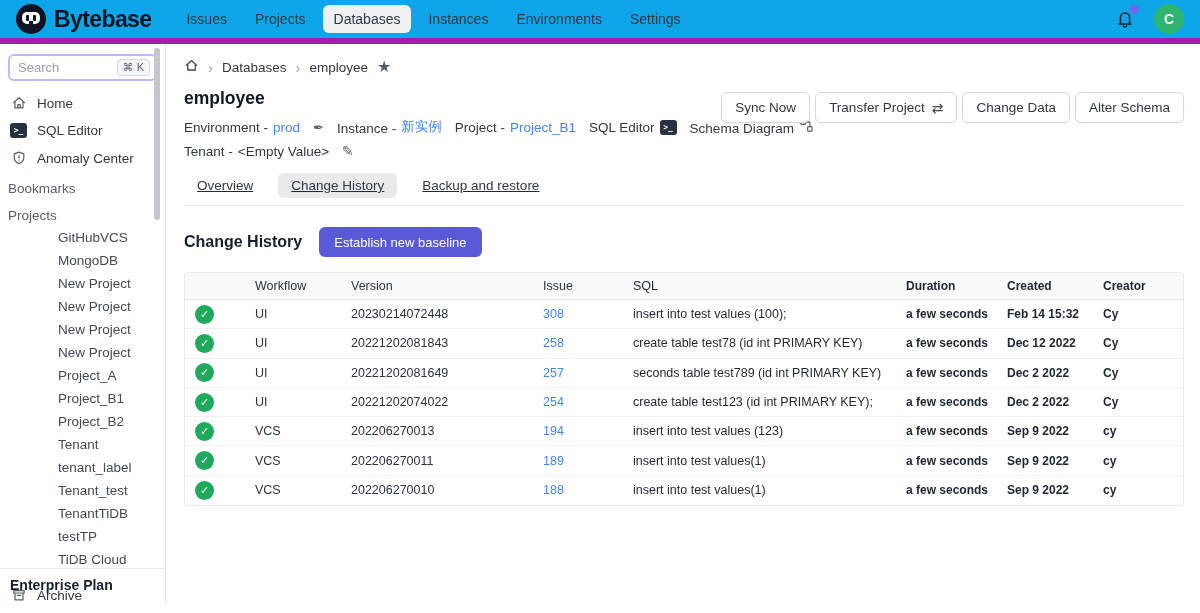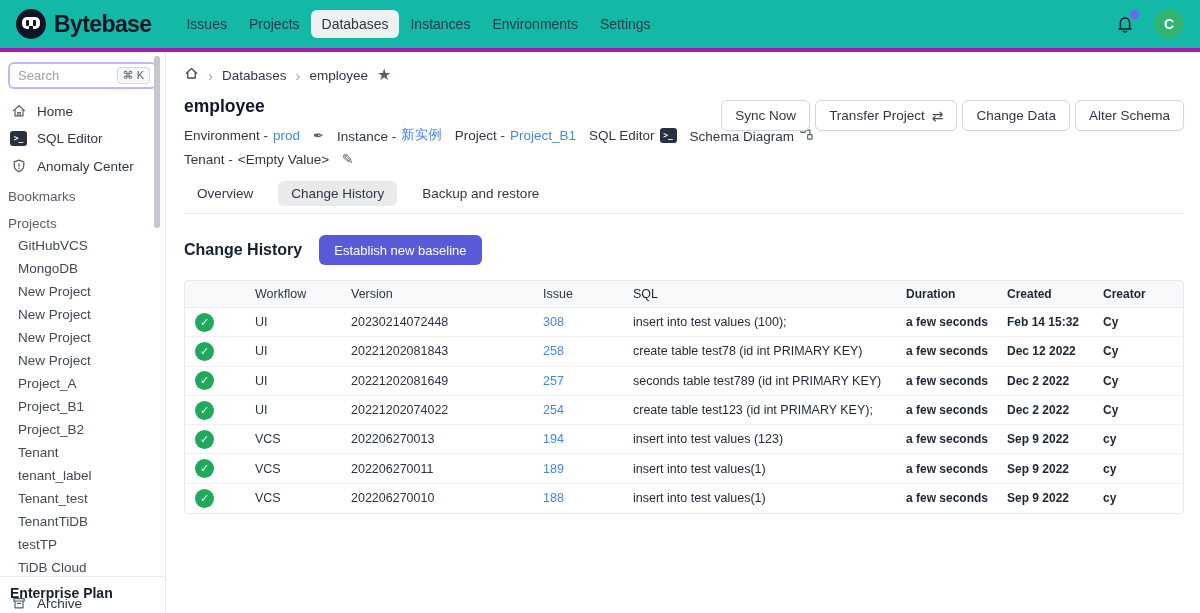--- a/index.html
+++ b/index.html
@@ -2,67 +2,67 @@
 <html><head>
 <meta charset="utf-8">
 <style>
   * { box-sizing: border-box; margin: 0; padding: 0; }
   html,body { width:1200px; height:613px; overflow:hidden; }
   body {
     font-family: "Liberation Sans", "DejaVu Sans", sans-serif;
     background:#ffffff; color:#1f2937; font-size:14px;
   }
   
-  .topbar { height:52px; display:flex; align-items:center; padding:0 16px; border-bottom:4px solid #a21caf; background:#14b8a6; }
+  .topbar { height:44px; display:flex; align-items:center; padding:0 16px; border-bottom:6px solid #a21caf; background:#0ea5e9; }
   .logo { display:flex; align-items:center; gap:8px; }
   .logo-mark { width:30px; height:30px; border-radius:50%; background:#0d1524; position:relative; }
   .logo-face { position:absolute; left:6px; top:8px; width:18px; height:12px; background:#fff; border-radius:5px; }
   .logo-eye { position:absolute; top:3px; width:3px; height:6px; background:#0d1524; border-radius:1px; }
   .logo-eye.l { left:4px; } .logo-eye.r { right:4px; }
   .logo-mouth { position:absolute; left:7px; bottom:-2px; width:4px; height:5px; background:#0d1524; }
   .logo-text { font-size:23px; font-weight:800; color:#0d1524; letter-spacing:-0.6px; }
-  .main-nav { display:flex; align-items:flex-start; margin-left:24px; }
+  .main-nav { display:flex; align-items:flex-start; gap:6px; margin-left:24px; }
   .nav-item { padding:6px 11px; font-size:14px; font-weight:500; color:#303845; border-radius:6px; cursor:pointer; white-space:nowrap; }
   .nav-item.active { background:#eef0f2; }
   .topbar-right { margin-left:auto; display:flex; align-items:center; gap:18px; }
   .bell-wrap { position:relative; width:22px; height:22px; }
   .bell-dot { position:absolute; top:-3px; right:-3px; width:9px; height:9px; border-radius:50%; background:#7065f0; }
   .avatar { width:30px; height:30px; border-radius:50%; background:#2fb571; color:#fff; display:flex; align-items:center; justify-content:center; font-size:14px; font-weight:600; }
   
   .layout { display:flex; height:561px; }
   .sidebar { width:166px; border-right:1px solid #e7e9ec; position:relative; padding-top:10px; flex-shrink:0; }
   .search-box { margin:0 8px 8px 8px; height:27px; border:2px solid #c4b5fd; border-radius:6px; display:flex; align-items:center; padding:0 5px 0 8px; background:#fff; box-shadow:0 1px 2px rgba(0,0,0,.04); }
   .search-box input { border:none; outline:none; width:82px; font-size:13px; color:#374151; font-family:inherit; background:transparent; }
   .search-box input::placeholder { color:#9aa1ab; }
   .kbd { margin-left:auto; font-size:11px; color:#57606a; border:1px solid #d6dade; background:#f6f7f8; border-radius:4px; padding:1px 5px; white-space:nowrap; }
   .side-item { display:flex; align-items:center; gap:10px; padding:6px 10px; font-size:13.5px; color:#303845; cursor:pointer; }
   .side-item .ic { width:17px; display:flex; justify-content:center; }
   .section-label { padding:9px 8px 3px 8px; font-size:13.5px; color:#57606a; cursor:pointer; }
-  .project-item { padding:4px 8px 4px 18px; font-size:13.5px; color:#414a56; cursor:pointer; white-space:nowrap; }
+  .project-item { padding:4px 8px 4px 18px; font-size:13.5px; color:#414a56; cursor:pointer; white-space:nowrap;margin-left:40px; }
   .archive-row { margin-top:10px; }
   .plan-label { position:absolute; bottom:0; left:0; width:100%; border-top:1px solid #e7e9ec; padding:8px 10px 12px 10px; font-size:14px; font-weight:700; color:#16202e; cursor:pointer; }
   .side-scrollthumb { position:absolute; top:4px; right:5px; width:6px; height:172px; background:#c4c8cd; border-radius:3px; }
   .term-chip { width:17px; height:15px; background:#273142; border-radius:3px; color:#fff; font-family:"DejaVu Sans Mono", monospace; font-size:8px; font-weight:700; display:flex; align-items:center; justify-content:center; letter-spacing:0; }
   
   .main { flex:1; position:relative; padding:14px 16px 0 18px; background:#fff; }
   .breadcrumb { display:flex; align-items:center; gap:9px; font-size:13.5px; color:#303845; }
   .crumb-sep { color:#9aa1ab; font-size:15px; line-height:1; }
   .crumb { cursor:pointer; }
   .star { color:#555e6a; font-size:16px; line-height:1; cursor:pointer; }
   .page-title { margin-top:12px; font-size:17.5px; font-weight:700; color:#101828; }
   .meta-block { margin-top:9px; }
   .meta-row { display:flex; align-items:center; gap:13px; font-size:13.5px; font-weight:500; color:#303845; flex-wrap:nowrap; }
   .meta-row + .meta-row { margin-top:7px; }
   .meta-pair { display:flex; align-items:flex-end; gap:5px; white-space:nowrap; }
   a.link { color:#4286f0; text-decoration:none; cursor:pointer; }
   .glyph-ic { color:#57606a; font-size:13px; cursor:pointer; }
   .actions { position:absolute; top:48px; right:16px; display:flex; gap:5px; }
   .action-btn { display:flex; align-items:center; gap:7px; height:31px; padding:0 13px; background:#fff; border:1px solid #d4d8dd; border-radius:6px; font-size:13.5px; font-weight:500; color:#303845; cursor:pointer; box-shadow:0 1px 2px rgba(0,0,0,.04); font-family:inherit; white-space:nowrap; }
   .action-btn .a-ic { font-size:14px; color:#414a56; }
-  .tabs { margin-top:14px; display:flex; align-items:center; gap:12px; border-bottom:1px solid #e9ebee; padding-bottom:7px; }
+  .tabs { margin-top:14px; display:flex; align-items:center; gap:12px; border-bottom:1px solid #e9ebee; padding-bottom:7px;text-decoration:underline; }
   .tab { padding:5px 13px; font-size:13.5px; font-weight:500; color:#303845; border-radius:6px; cursor:pointer; white-space:nowrap; }
   .tab.active { background:#e9eaec; }
   .section-head { margin-top:21px; display:flex; align-items:center; gap:17px; }
   .section-title { font-size:16px; font-weight:700; color:#16202e; }
   .baseline-btn { height:30px; padding:0 15px; background:#5a5ad8; color:#fff; border:none; border-radius:6px; font-size:13px; font-weight:400; cursor:pointer; font-family:inherit; }
   
   .table { margin-top:15px; width:1000px; border:1px solid #e7e9ec; border-radius:4px; overflow:hidden; background:#fff; }
   .grid-row { display:grid; grid-template-columns:70px 96px 192px 90px 273px 101px 96px 1fr; align-items:center; }
   .thead { background:#f8f9fa; border-bottom:1px solid #e7e9ec; height:27px; color:#79818c; font-size:12px; font-weight:500; }
   .tr { height:29.3px; border-bottom:1px solid #f0f1f3; cursor:pointer; }

